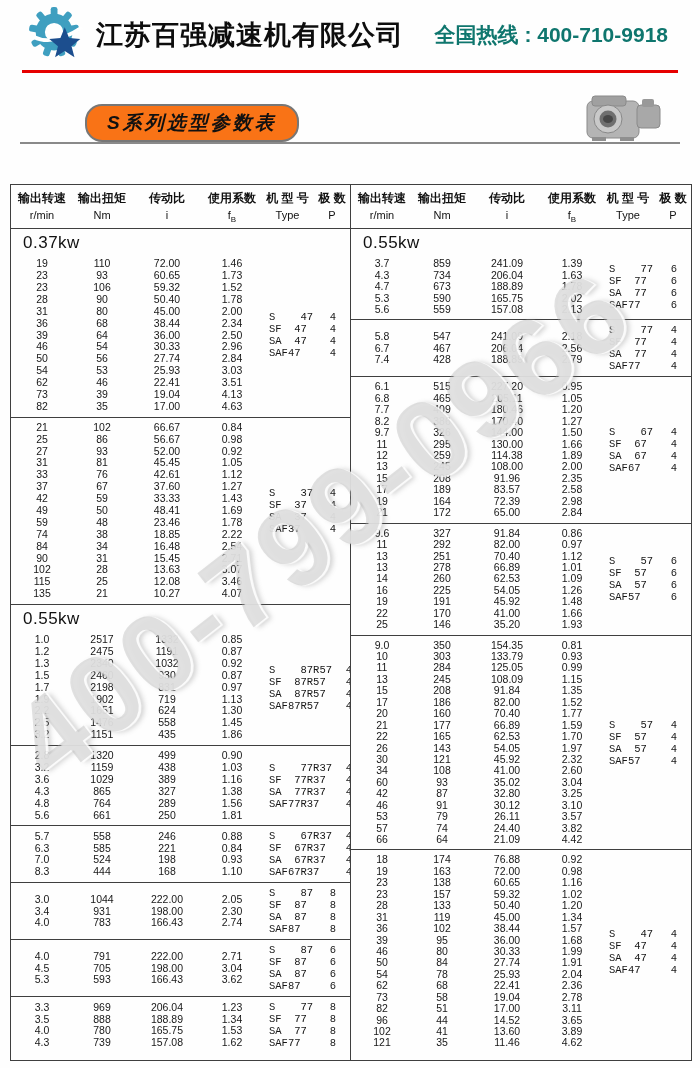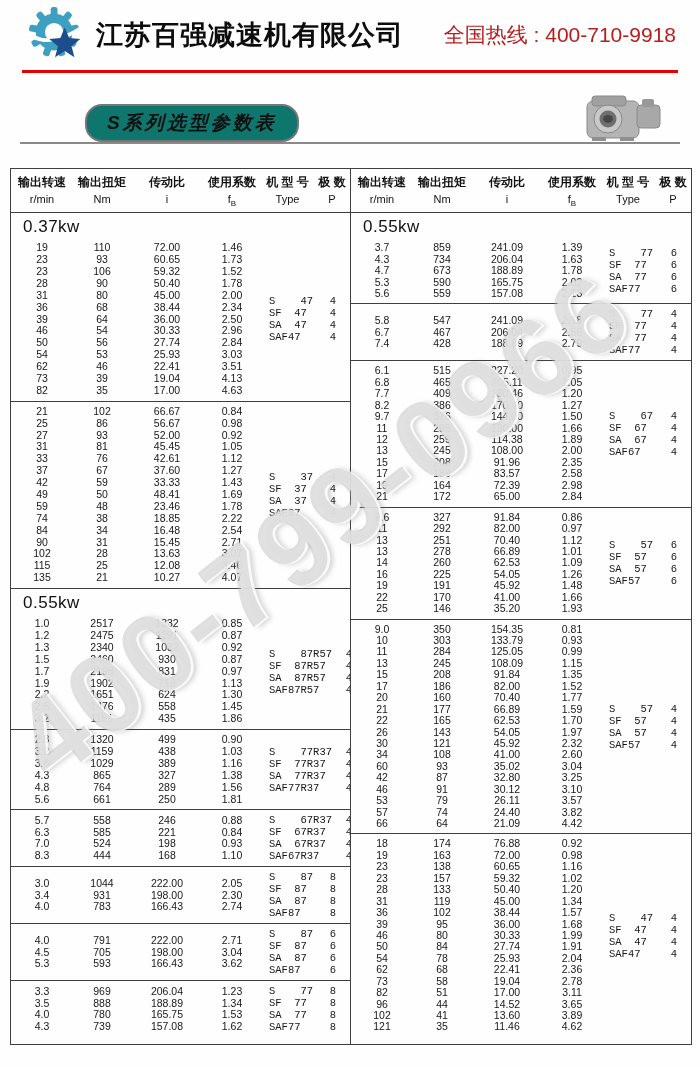--- a/index.html
+++ b/index.html
@@ -7,31 +7,31 @@
     width:700px;height:1068px;background:#ffffff;
     font-family:"Liberation Sans",sans-serif;color:#111;
     position:relative;overflow:hidden;
   }
   .page{position:relative;width:700px;height:1068px;background:#fefefe;}
 
   
   .hdr{position:absolute;top:0;left:0;right:0;height:70px;display:flex;align-items:center;padding-left:26px;box-sizing:border-box;}
   .logo{width:62px;height:62px;flex:none;}
   .company{font-size:27px;font-weight:700;color:#0d0d0d;margin-left:8px;letter-spacing:1px;white-space:nowrap;}
-  .hotline{margin-left:auto;margin-right:24px;color:#b91c1c;font-weight:400;font-size:21px;white-space:nowrap;}
+  .hotline{margin-left:auto;margin-right:32px;color:#0f766e;font-weight:700;font-size:21px;white-space:nowrap;}
   .red-line{position:absolute;top:70px;left:22px;right:22px;height:3px;background:#e60000;}
 
   
   .badge{position:absolute;left:85px;top:104px;border:2px solid #777;border-radius:17px;
-    padding:4px 20px;font-size:19px;font-style:italic;font-weight:700;letter-spacing:3px;background:#0f766e;}
+    padding:4px 20px;font-size:19px;font-style:italic;font-weight:700;letter-spacing:3px;background:#f97316;}
   .product{position:absolute;right:33px;top:92px;width:85px;height:52px;}
   .gray-line{position:absolute;top:142px;left:20px;right:20px;height:2px;background:#8a8a8a;}
 
   
-  .ptable{position:absolute;top:168px;left:10px;width:682px;height:877px;border:1px solid #3f3f3f;
+  .ptable{position:absolute;top:184px;left:10px;width:682px;height:877px;border:1px solid #3f3f3f;
     display:flex;box-sizing:border-box;overflow:hidden;background:transparent;}
   .tcol{width:50%;display:flex;flex-direction:column;overflow:hidden;box-sizing:border-box;}
   .tcol[data-col="left"]{border-right:1px solid #3f3f3f;--rh:11.9px;}
   .tcol[data-col="right"]{--rh:11.45px;}
 
   .thead{display:grid;grid-template-columns:62px 58px 72px 58px 1fr 36px;
     padding:5px 0 4px 0;border-bottom:1px solid #3f3f3f;flex:none;}
   .th{text-align:center;}
   .th .cn{font-weight:700;font-size:12px;color:#111;white-space:nowrap;}
   .th .un{font-size:11px;margin-top:2px;color:#111;}

